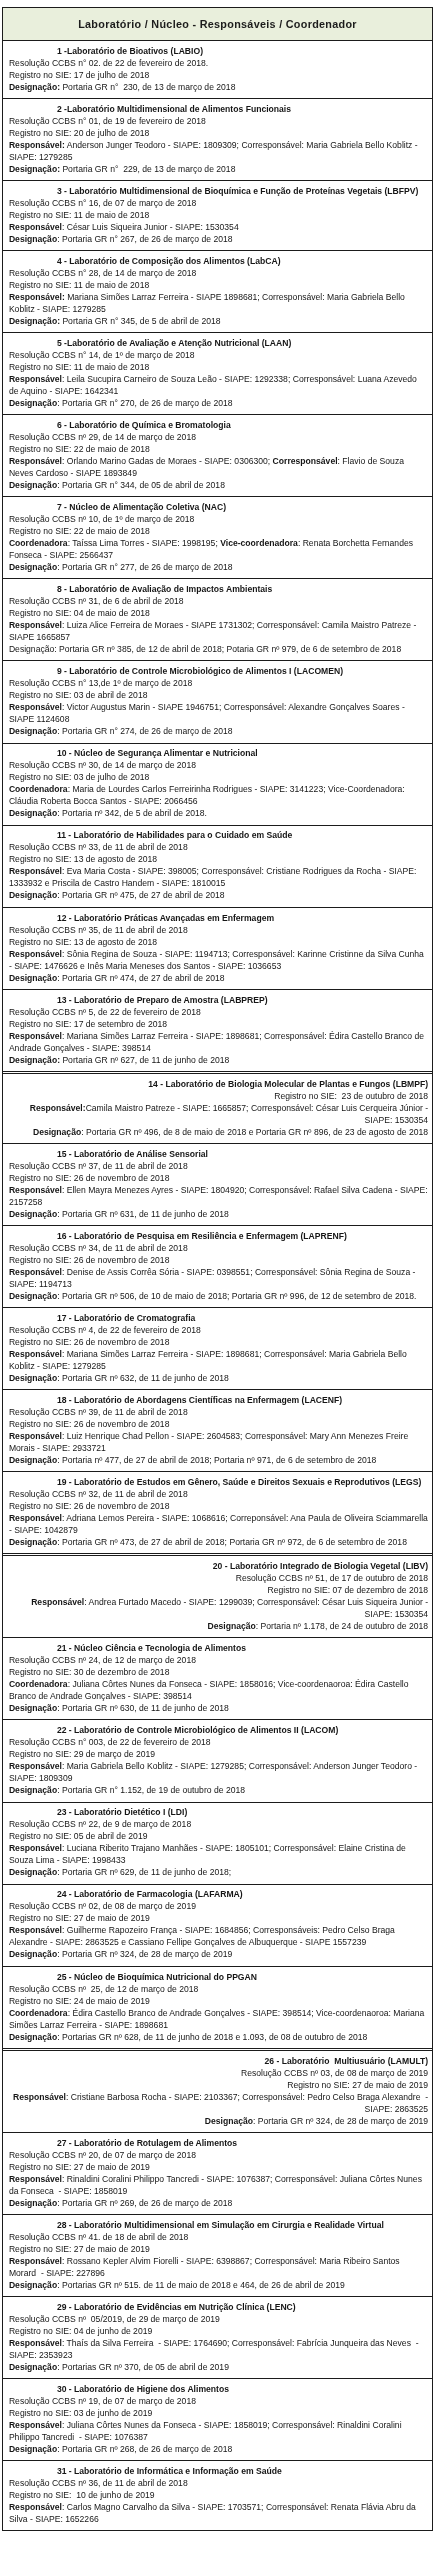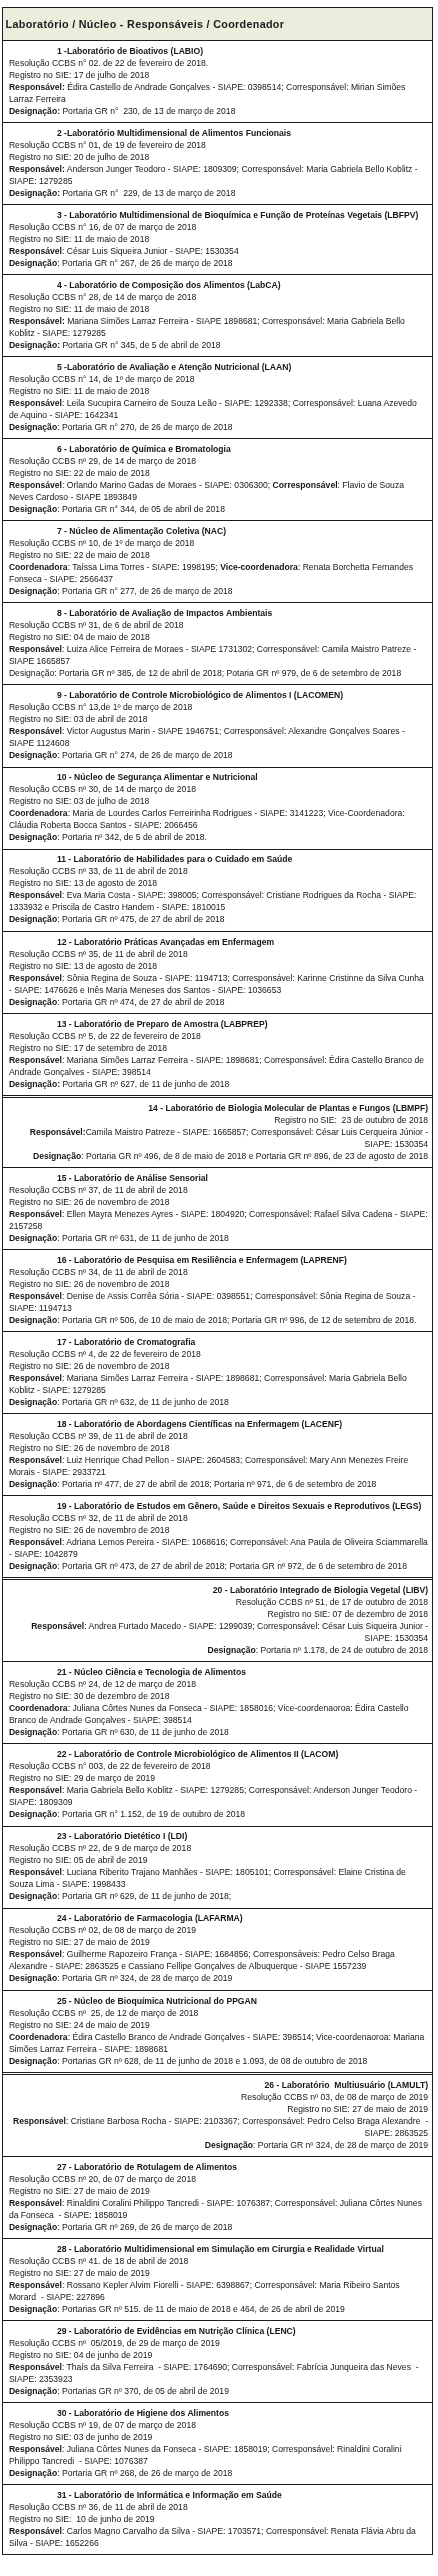--- a/index.html
+++ b/index.html
@@ -11,21 +11,21 @@
   }
   .doc-table {
     margin:6.5px 3.3px 2.6px 2px;
     width:431px;
     box-sizing:border-box;
     border:1.3px solid #1b1b1b;
     background:#ffffff;
   }
   .table-header {
     background:#e9efdc;
-    text-align:left;
+    text-align:center;
     font-weight:bold;
     font-size:10.8px;
     letter-spacing:0.3px;
     padding:10.5px 2.6px 9.8px 2.6px;
     color:#1c1c1c;
   }
   .rows .row {
     border-top:1px solid #1b1b1b;
     padding:3.9px 3.9px 5.2px 5.9px;
     font-size:8.6px;
@@ -42,21 +42,20 @@
 </head>
 <body>
 
 <div class="doc-table">
   <div class="table-header">Laboratório / Núcleo - Responsáveis / Coordenador</div>
   <div class="rows">
       <div class="row">
         <div class="line title"><span class="b">1 -Laboratório de Bioativos (LABIO)</span></div>
         <div class="line"><span>Resolução CCBS n° 02. de 22 de fevereiro de 2018.</span></div>
         <div class="line"><span>Registro no SIE: 17 de julho de 2018</span></div>
-        <div class="line"><span class="b">Responsável:</span><span> Édira Castello de Andrade Gonçalves - SIAPE: 0398514; Corresponsável: Mirian Simões Larraz Ferreira</span></div>
         <div class="line"><span class="b">Designação:</span><span> Portaria GR n°  230, de 13 de março de 2018</span></div>
       </div>
       <div class="row">
         <div class="line title"><span class="b">2 -Laboratório Multidimensional de Alimentos Funcionais</span></div>
         <div class="line"><span>Resolução CCBS n° 01, de 19 de fevereiro de 2018</span></div>
         <div class="line"><span>Registro no SIE: 20 de julho de 2018</span></div>
         <div class="line"><span class="b">Responsável:</span><span> Anderson Junger Teodoro - SIAPE: 1809309; Corresponsável: Maria Gabriela Bello Koblitz - SIAPE: 1279285</span></div>
         <div class="line"><span class="b">Designação:</span><span> Portaria GR n°  229, de 13 de março de 2018</span></div>
       </div>
       <div class="row">

